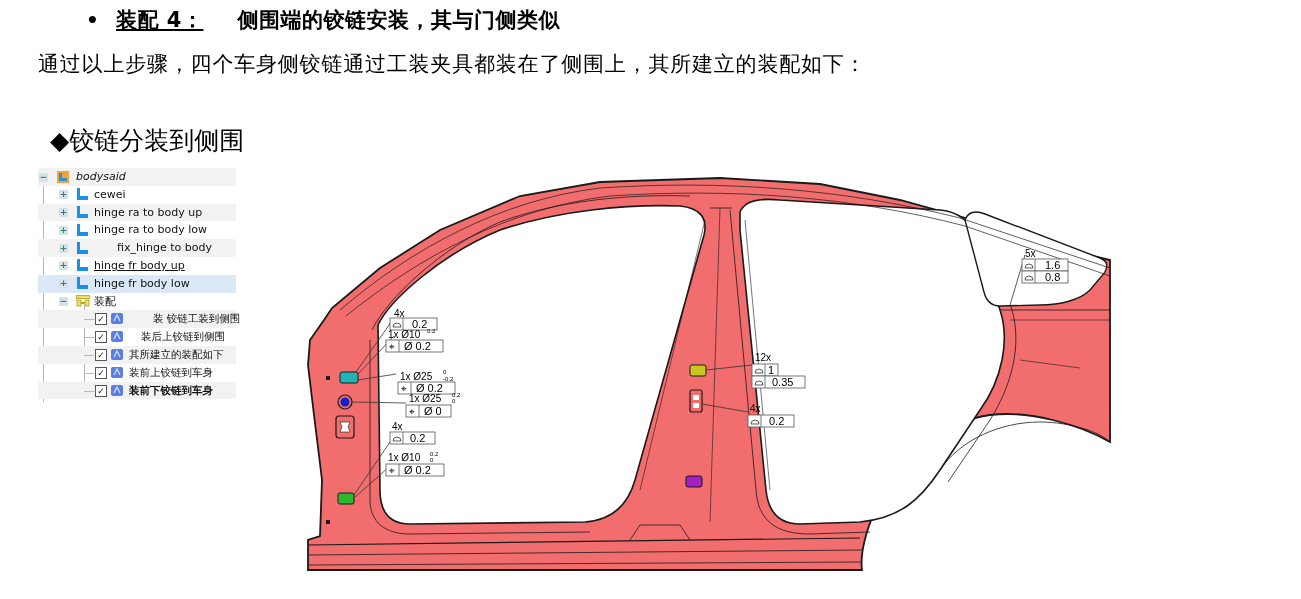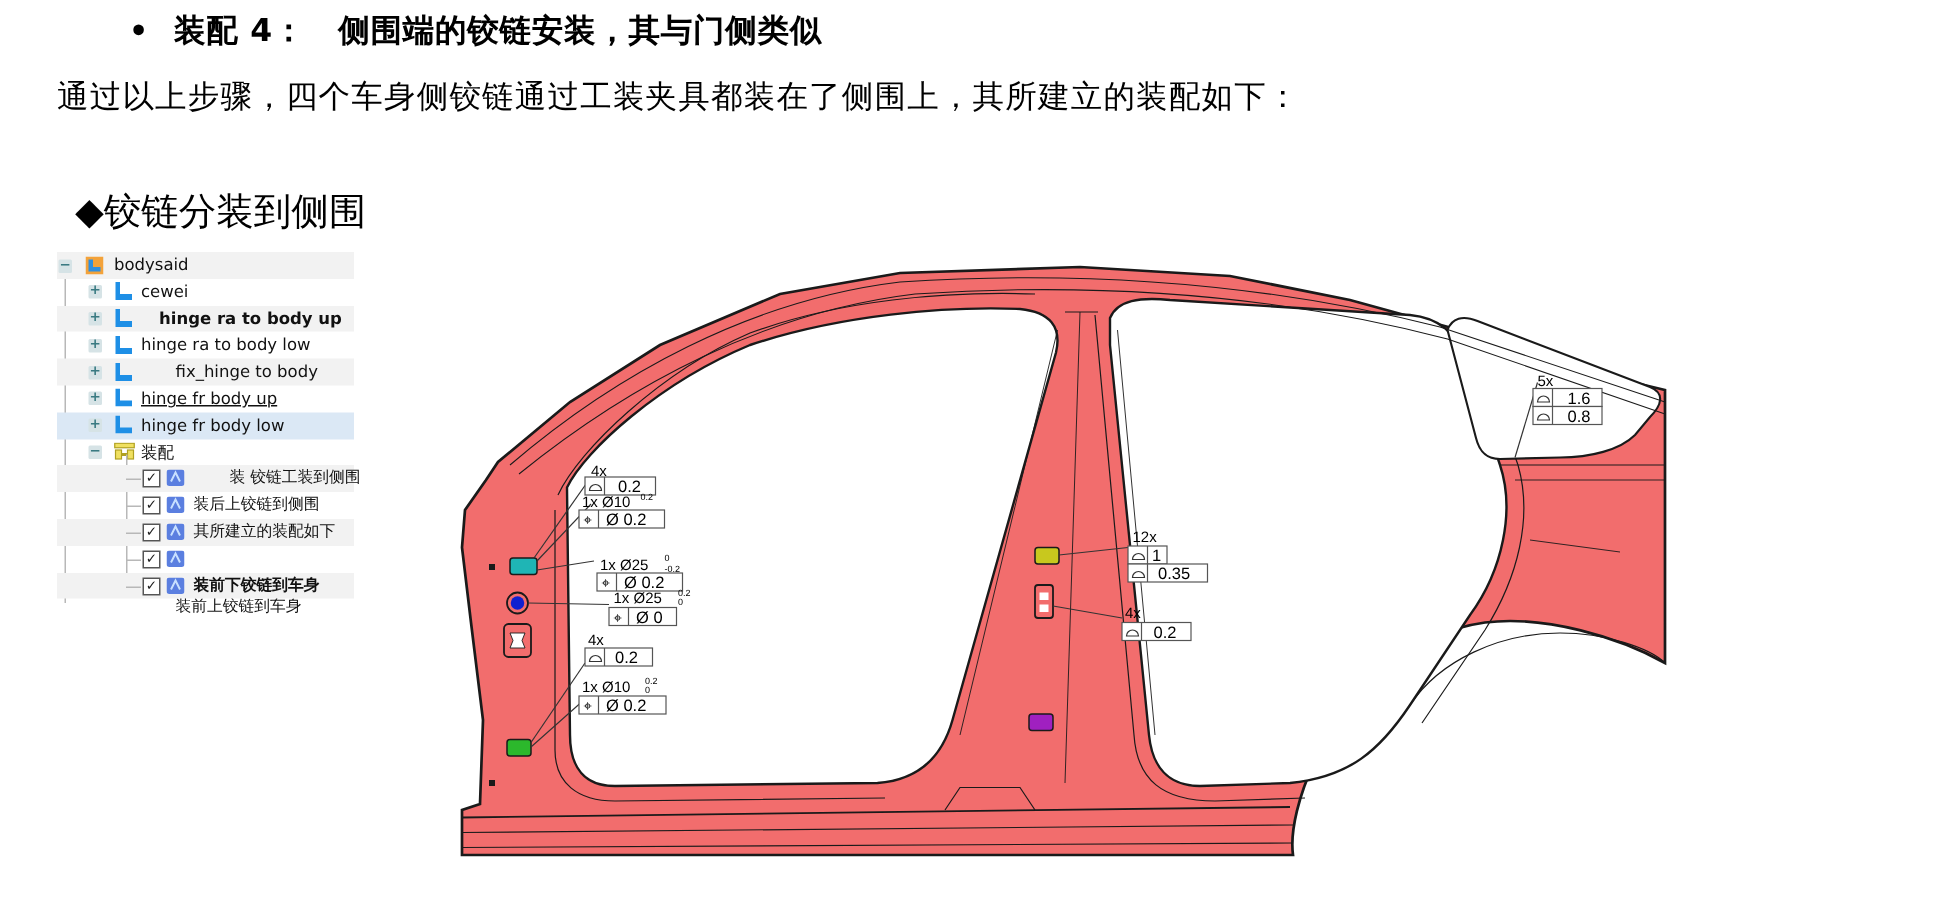--- a/index.html
+++ b/index.html
@@ -1,19 +1,19 @@
 <!DOCTYPE html>
 <html><head>
   <meta charset="utf-8">
   <style>
     html, body { margin:0; padding:0; background:#ffffff; }
     body { width:1301px; height:599px; position:relative; overflow:hidden; font-family:"DejaVu Sans", sans-serif; color:#000; }
     .heading { position:absolute; left:86px; top:6px; font-size:21px; font-weight:bold; letter-spacing:0.5px; white-space:nowrap; }
     .heading .bullet { display:inline-block; width:30px; font-size:20px; }
-    .heading .lbl { margin-right:22px; }
+    .heading .lbl { margin-right:34px;text-decoration:underline; }
     .para { position:absolute; left:38px; top:50px; font-size:21px; letter-spacing:0.8px; white-space:nowrap; }
     .subhead { position:absolute; left:50px; top:124px; font-size:25px; white-space:nowrap; }
     .tree { position:absolute; left:38px; top:168px; width:198px; font-family:"DejaVu Sans", sans-serif; font-size:11px; color:#111; }
     .tree .row { position:relative; height:17.8px; line-height:17.8px; white-space:nowrap; }
     .tree .row.alt { background:#f2f2f2; }
     .tree .row.sel { background:#dbe8f5; }
     .tree .tog { position:absolute; width:9px; height:9px; top:4.5px; background:#d6e3e6; border-radius:1px; font-size:9px; line-height:9px; text-align:center; color:#3a7a82; font-weight:bold; }
     .tree .ico { position:absolute; top:2.5px; width:12px; height:12px; }
     .tree .txt { position:absolute; }
     .tree .vline { position:absolute; border-left:1px solid #b8b8b8; }
@@ -37,36 +37,36 @@
 
 <div class="tree">
   <div class="vline" style="left:5px; top:12px; height:222px;"></div>
 
   <div class="row alt">
     <span class="tog" style="left:1px;">−</span>
     <svg class="ico" style="left:19px;" viewBox="0 0 12 12">
       <rect x="0" y="0" width="12" height="12" fill="#f3a23a"></rect>
       <path d="M2 2 L5 2 L5 7 L10 7 L10 10 L2 10 Z" fill="#2f8fe0"></path>
     </svg>
-    <span class="txt" style="left:38px;">bodysaid</span>
+    <span class="txt" style="left:38px;font-style:italic;">bodysaid</span>
   </div>
 
   <div class="row">
     <span class="tog" style="left:21px;">+</span>
     <svg class="ico" style="left:38px;" viewBox="0 0 12 12">
         <path d="M1 0 L4 0 L4 8 L12 8 L12 12 L1 12 Z" fill="#1e8fe6"></path>
       </svg>
     <span class="txt" style="left:56px;">cewei</span>
   </div>
   <div class="row alt">
     <span class="tog" style="left:21px;">+</span>
     <svg class="ico" style="left:38px;" viewBox="0 0 12 12">
         <path d="M1 0 L4 0 L4 8 L12 8 L12 12 L1 12 Z" fill="#1e8fe6"></path>
       </svg>
-    <span class="txt" style="left:68px;font-weight:bold;">hinge ra to body up</span>
+    <span class="txt" style="left:56px;">hinge ra to body up</span>
   </div>
   <div class="row">
     <span class="tog" style="left:21px;">+</span>
     <svg class="ico" style="left:38px;" viewBox="0 0 12 12">
         <path d="M1 0 L4 0 L4 8 L12 8 L12 12 L1 12 Z" fill="#1e8fe6"></path>
       </svg>
     <span class="txt" style="left:56px;">hinge ra to body low</span>
   </div>
   <div class="row alt">
     <span class="tog" style="left:21px;">+</span>
@@ -111,39 +111,39 @@
       </svg>
     <span class="ctxt" style="left:91px;margin-left:24px;">装 铰链工装到侧围</span>
   </div>
   <div class="row">
     <span class="hline" style="left:46px; top:9px;"></span>
     <span class="chk" style="left:57px;">✓</span>
     <svg class="cst" style="left:73px;" viewBox="0 0 12 11">
         <rect x="0" y="0" width="12" height="11" rx="2" fill="#5b7fe0"></rect>
         <path d="M3 8 L6 2 L9 8" stroke="#c8e0ff" stroke-width="1.3" fill="none"></path>
       </svg>
-    <span class="ctxt" style="left:91px;">装后上铰链到侧围</span>
+    <span class="ctxt" style="left:103px;">装后上铰链到侧围</span>
   </div>
   <div class="row alt">
     <span class="hline" style="left:46px; top:9px;"></span>
     <span class="chk" style="left:57px;">✓</span>
     <svg class="cst" style="left:73px;" viewBox="0 0 12 11">
         <rect x="0" y="0" width="12" height="11" rx="2" fill="#5b7fe0"></rect>
         <path d="M3 8 L6 2 L9 8" stroke="#c8e0ff" stroke-width="1.3" fill="none"></path>
       </svg>
     <span class="ctxt" style="left:91px;">其所建立的装配如下</span>
   </div>
   <div class="row">
     <span class="hline" style="left:46px; top:9px;"></span>
     <span class="chk" style="left:57px;">✓</span>
     <svg class="cst" style="left:73px;" viewBox="0 0 12 11">
         <rect x="0" y="0" width="12" height="11" rx="2" fill="#5b7fe0"></rect>
         <path d="M3 8 L6 2 L9 8" stroke="#c8e0ff" stroke-width="1.3" fill="none"></path>
       </svg>
-    <span class="ctxt" style="left:79px;margin-top:32px;">装前上铰链到车身</span>
+    <span class="ctxt" style="left:91px;">装前上铰链到车身</span>
   </div>
   <div class="row alt">
     <span class="hline" style="left:46px; top:9px;"></span>
     <span class="chk" style="left:57px;">✓</span>
     <svg class="cst" style="left:73px;" viewBox="0 0 12 11">
         <rect x="0" y="0" width="12" height="11" rx="2" fill="#5b7fe0"></rect>
         <path d="M3 8 L6 2 L9 8" stroke="#c8e0ff" stroke-width="1.3" fill="none"></path>
       </svg>
     <span class="ctxt" style="left:91px;font-weight:bold;">装前下铰链到车身</span>
   </div>

